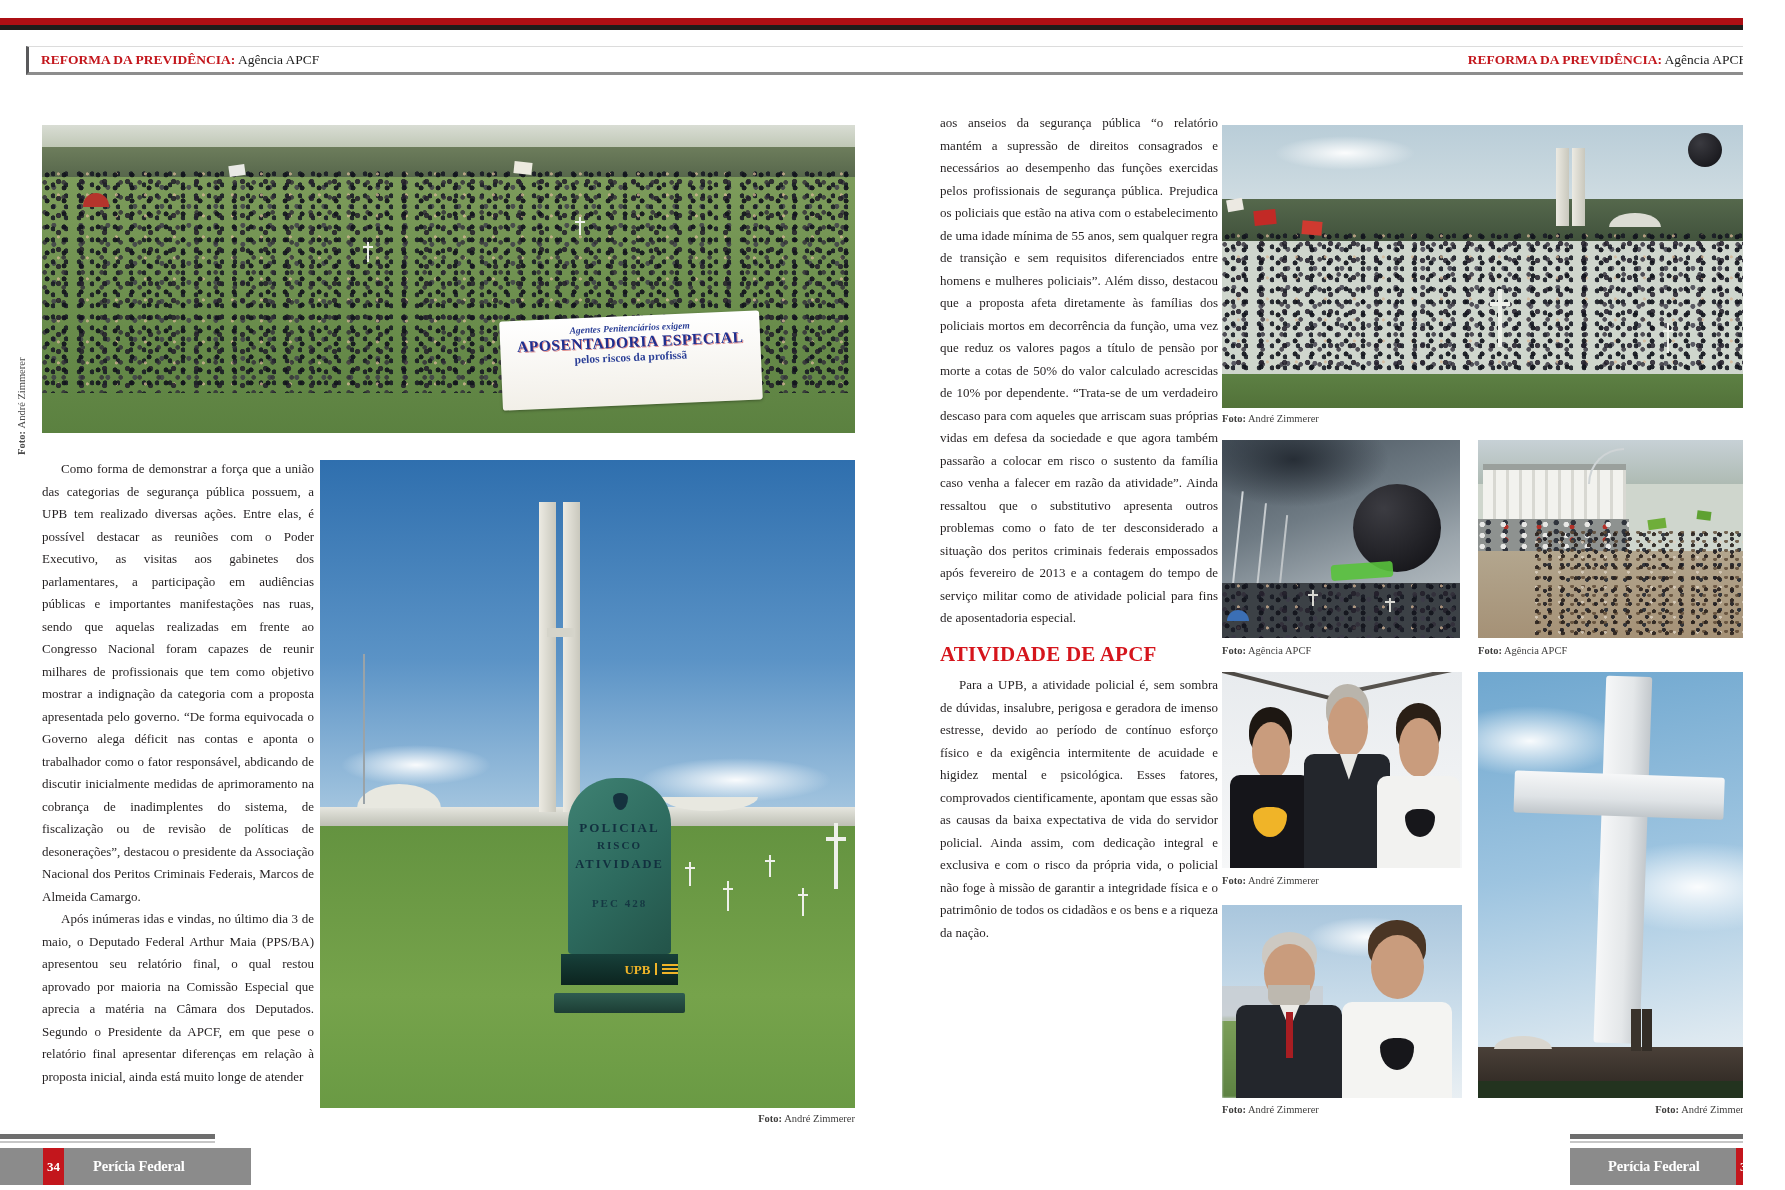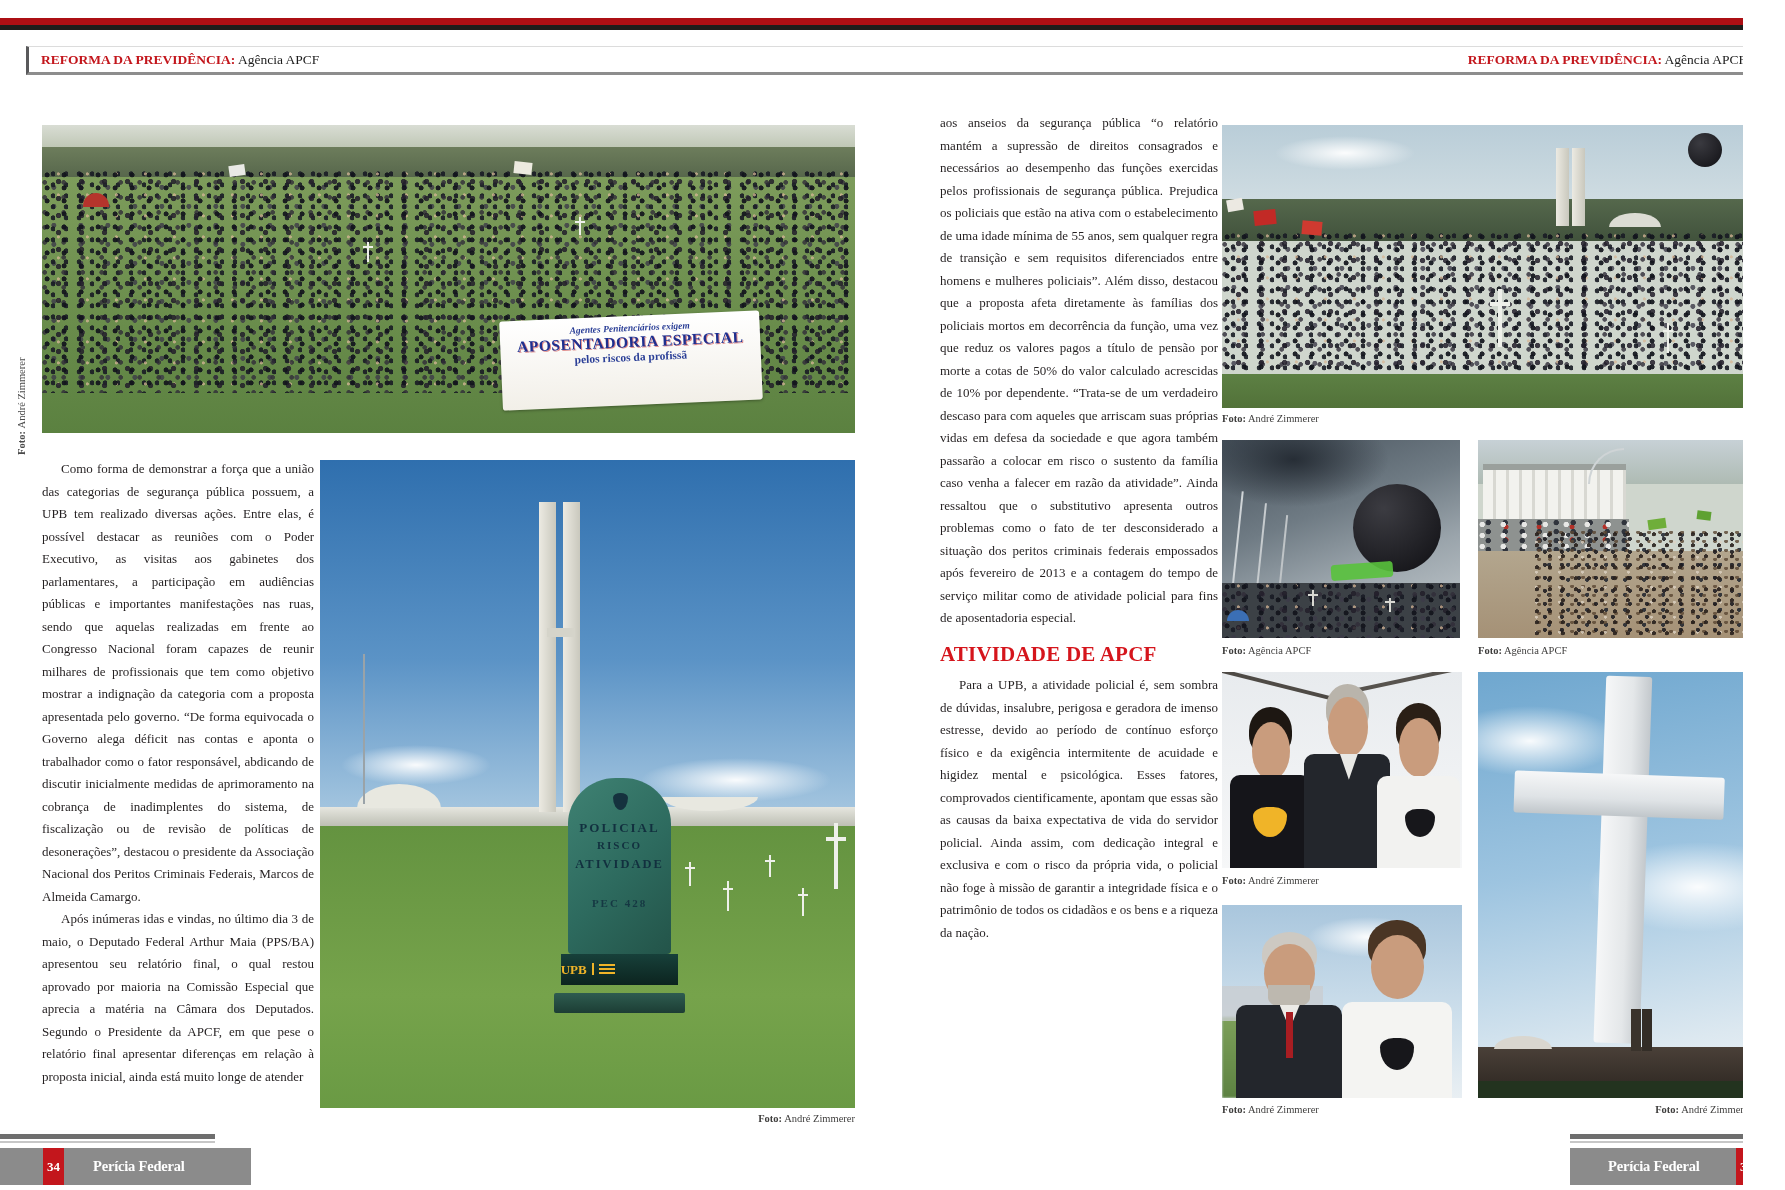--- a/index.html
+++ b/index.html
@@ -72,21 +72,21 @@
   
   .tomb{position:absolute;}
   .tomb-stone{position:absolute;left:6%;top:0;width:88%;height:80%;
     background:linear-gradient(135deg,#3f8273 0%,#2d6a5e 55%,#235449 100%);
     border-radius:46% 46% 4px 4px / 26% 26% 4px 4px;text-align:center;}
   .tomb-shield{position:absolute;left:50%;top:9%;width:15px;height:17px;margin-left:-7px;background:#15323e;
     border-radius:50% 50% 50% 50% / 26% 26% 74% 74%;}
   .tomb-t{position:absolute;left:0;width:100%;text-align:center;color:#12303f;font-weight:800;letter-spacing:2px;}
   .tomb-base{position:absolute;left:0;bottom:0;width:100%;height:14%;
     background:linear-gradient(#17403a,#0c241f);color:#f0b428;font-weight:800;
-    font-size:13px;line-height:1;display:flex;align-items:center;justify-content:flex-start;gap:5px;}
+    font-size:13px;line-height:1;display:flex;align-items:center;justify-content:flex-end;gap:5px;}
   .tomb-base .sep{display:inline-block;width:2px;height:12px;background:#f0b428;}
   .tomb-base .mini{display:inline-block;width:16px;height:10px;
     background:repeating-linear-gradient(#f0b428 0 2px,transparent 2px 4px);}
   .tomb-plinth{position:absolute;left:-6%;bottom:-7%;width:112%;height:9%;
     background:linear-gradient(#2e5c50,#1c3d34);border-radius:2px;}
   
   .tower{position:absolute;background:linear-gradient(90deg,#eceae2,#c9c8bd);}
   .person{position:absolute;}
   .head{position:absolute;border-radius:50%;background:#c99c7d;}
   .hair{position:absolute;border-radius:50% 50% 40% 40%;}

